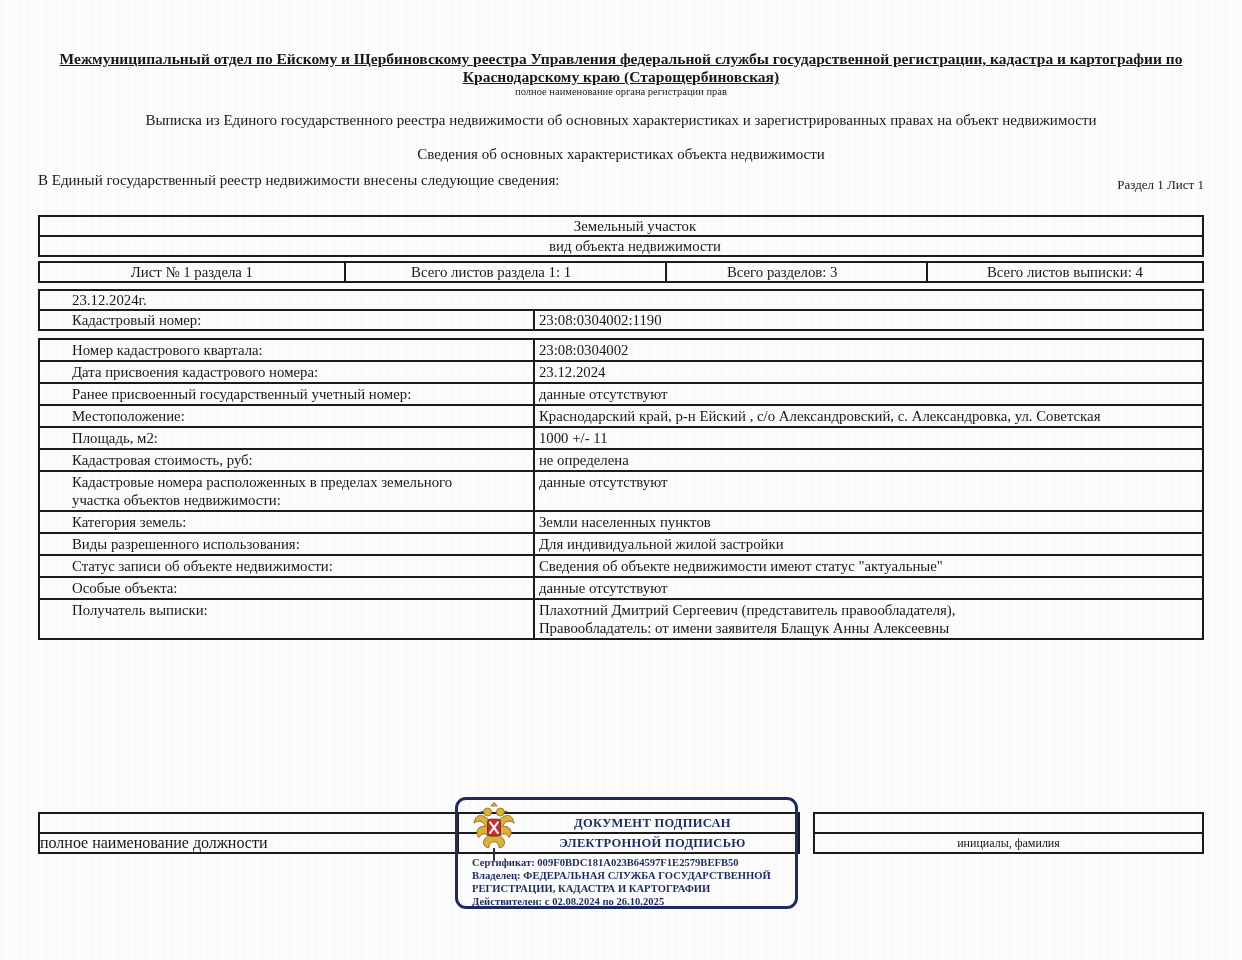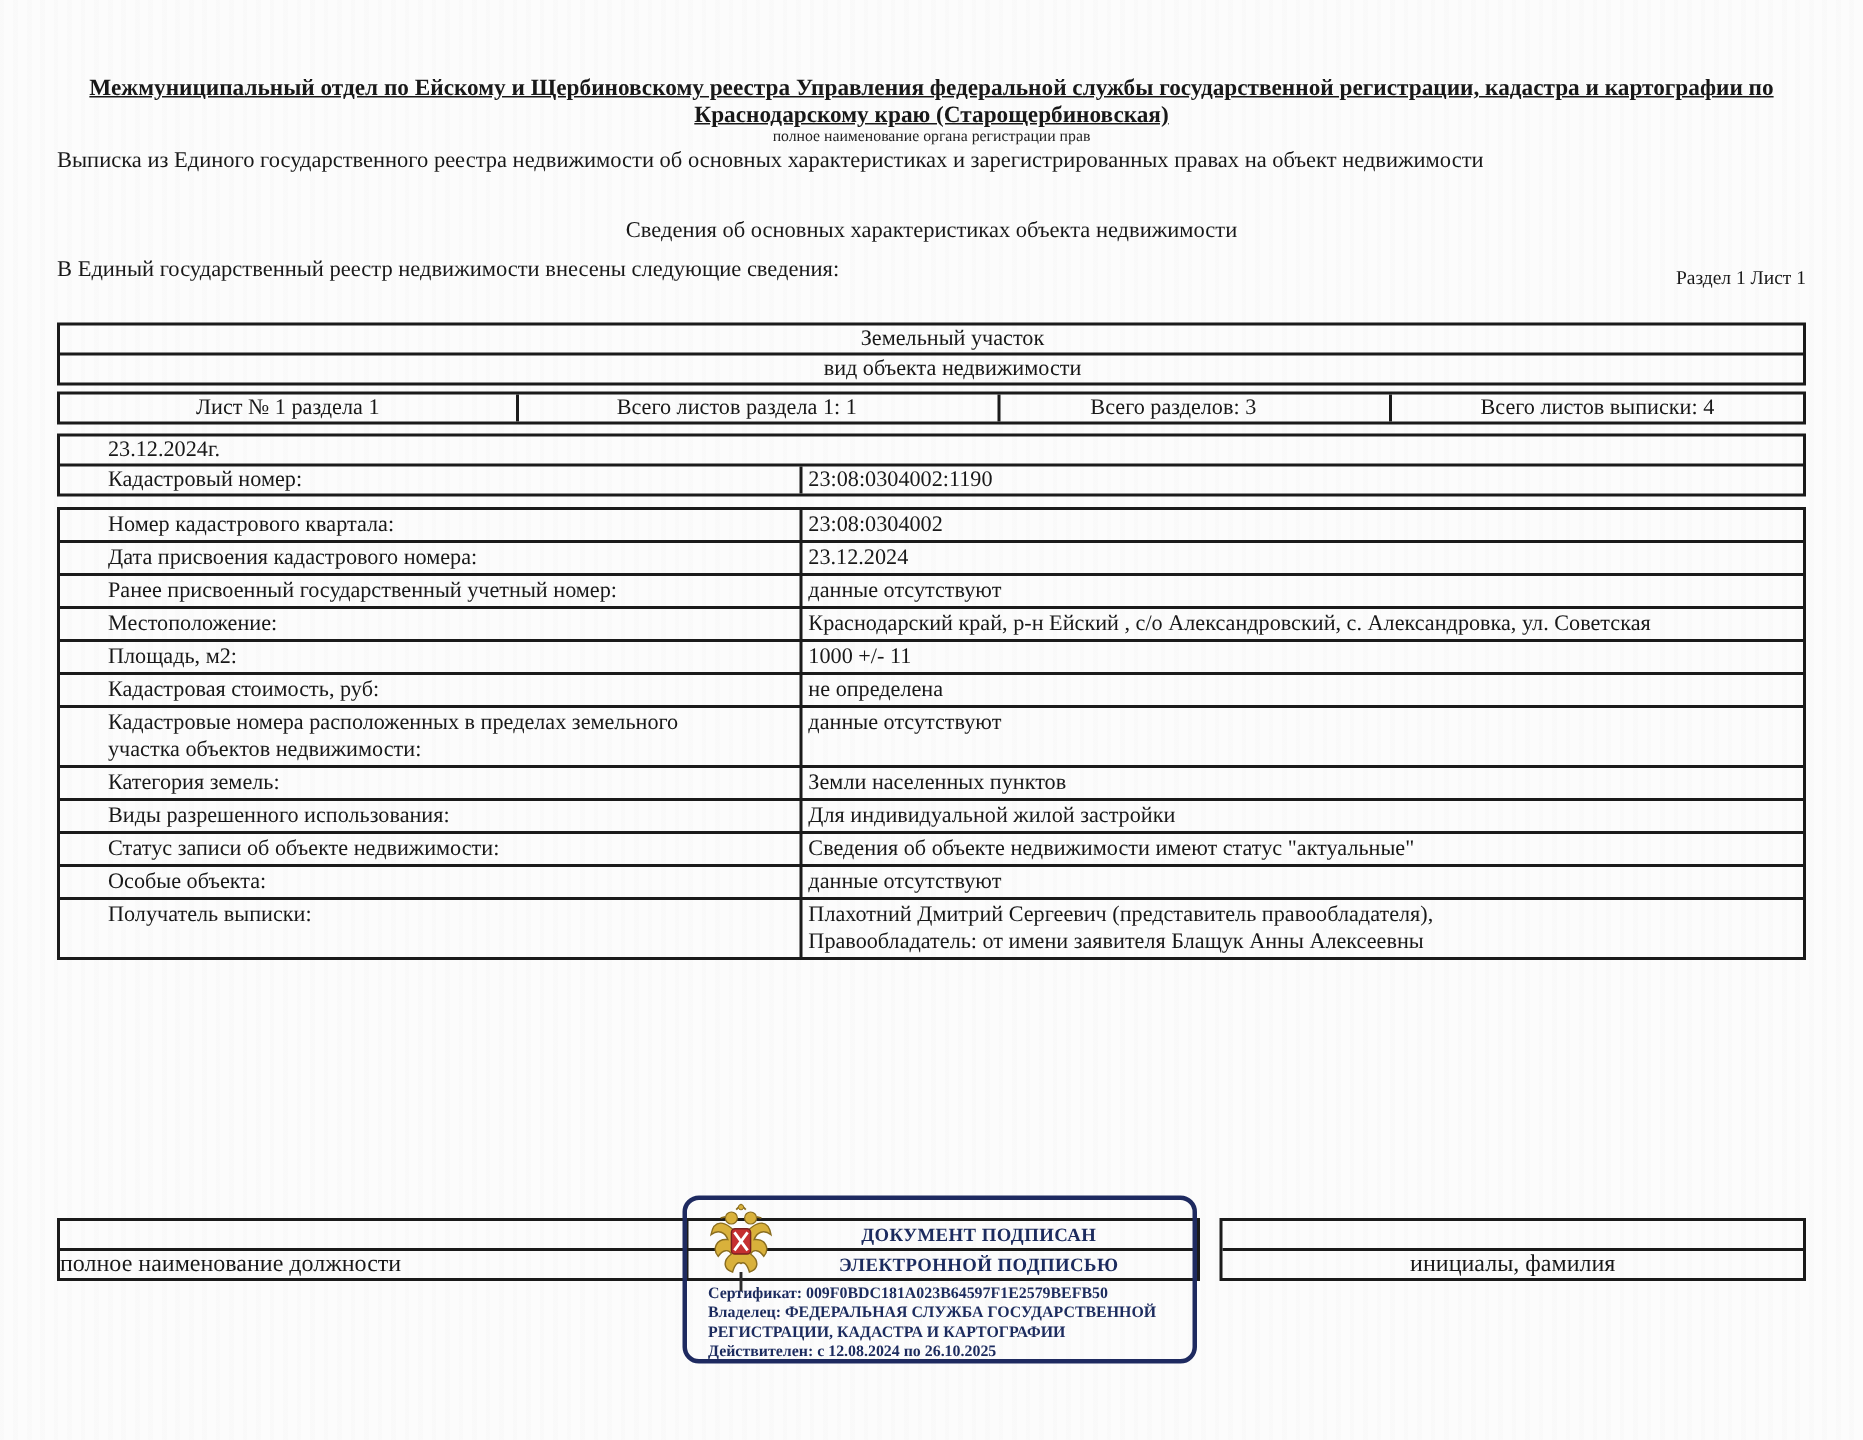--- a/index.html
+++ b/index.html
@@ -12,21 +12,21 @@
     font-family:"Liberation Serif","DejaVu Serif",serif;
     color:#181818;
     overflow:hidden;
   }
   .content{position:absolute;left:38px;width:1166px;top:0;height:100%;}
   .org-header{position:absolute;top:50px;left:0;width:100%;text-align:center;
     font-weight:bold;font-size:15.5px;line-height:18px;}
   .org-header span{text-decoration:underline;}
   .org-caption{position:absolute;top:86px;left:0;width:100%;text-align:center;
     font-size:10.5px;color:#222;}
-  .doc-title{position:absolute;top:99px;left:0;width:100%;font-size:15px;}
+  .doc-title{position:absolute;top:112px;left:0;width:100%;text-align:center;font-size:15px;}
   .doc-subtitle{position:absolute;top:146px;left:0;width:100%;text-align:center;font-size:15px;}
   .intro{position:absolute;top:172px;left:0;font-size:15px;}
   .section-ref{position:absolute;top:177px;right:0;font-size:13px;}
 
   .tbl{position:absolute;left:0;width:100%;border:2px solid #1b1b1b;box-sizing:border-box;background:transparent;}
   .tbl .row{display:flex;border-top:2px solid #1b1b1b;}
   .tbl .row:first-child{border-top:none;}
   .cell{font-size:14.8px;line-height:18px;padding:0 4px;box-sizing:border-box;margin-left:28px;}
   .c-center{text-align:center;width:100%;}
   .lbl{width:37.6%;flex:none;}
@@ -41,21 +41,21 @@
   .t-details{top:338px;}
   .t-details .cell{padding-top:1px;padding-bottom:1px;}
 
   
   .sig-left{position:absolute;top:812px;left:0;width:762px;border:2px solid #1b1b1b;box-sizing:border-box;}
   .sig-left .srow{display:flex;height:18px;}
   .sig-left .srow+ .srow{border-top:2px solid #1b1b1b;}
   .sig-left .s1{width:417px;flex:none;text-align:left;font-size:16px;line-height:18px;}
   .sig-left .s2{flex:1;border-left:2px solid #1b1b1b;}
   .sig-right{position:absolute;top:812px;left:775px;width:391px;border:2px solid #1b1b1b;box-sizing:border-box;}
-  .sig-right .srow{height:18px;text-align:center;font-size:16px;line-height:18px;}
+  .sig-right .srow{height:18px;text-align:center;font-size:12px;line-height:18px;}
   .sig-right .srow + .srow{border-top:2px solid #1b1b1b;}
 
   .stamp{position:absolute;left:417px;top:797px;width:343px;height:112px;
     border:3px solid #1e2a60;border-radius:11px;box-sizing:border-box;background:transparent;}
   .stamp-title{position:absolute;left:58px;right:6px;text-align:center;
     color:#1c2b5e;font-size:12.5px;font-weight:bold;letter-spacing:0.3px;
     font-family:"Liberation Serif","DejaVu Serif",serif;}
   .st1{top:16px;}
   .st2{top:36px;}
   .stamp-info{position:absolute;left:14px;top:57px;right:6px;color:#1c2b5e;
@@ -187,18 +187,18 @@
         <rect x="22" y="22" width="16" height="21" rx="3" fill="#c53030" stroke="#7a1f1f" stroke-width="1.2"></rect>
         <path d="M24.5 25 L35.5 40 M35.5 25 L24.5 40" stroke="#ffffff" stroke-width="2.4"></path>
         <path d="M30 58 L30 74" stroke="#2a2a2a" stroke-width="2.4"></path>
       </svg>
       <div class="stamp-title st1">ДОКУМЕНТ ПОДПИСАН</div>
       <div class="stamp-title st2">ЭЛЕКТРОННОЙ ПОДПИСЬЮ</div>
       <div class="stamp-info">
         <div>Сертификат: 009F0BDC181A023B64597F1E2579BEFB50</div>
         <div>Владелец: ФЕДЕРАЛЬНАЯ СЛУЖБА ГОСУДАРСТВЕННОЙ</div>
         <div>РЕГИСТРАЦИИ, КАДАСТРА И КАРТОГРАФИИ</div>
-        <div>Действителен: с 12.08.2024 по 26.10.2025</div>
+        <div>Действителен: с 02.08.2024 по 26.10.2025</div>
       </div>
     </div>
 
   </div>
 </div>
 
 </body></html>

